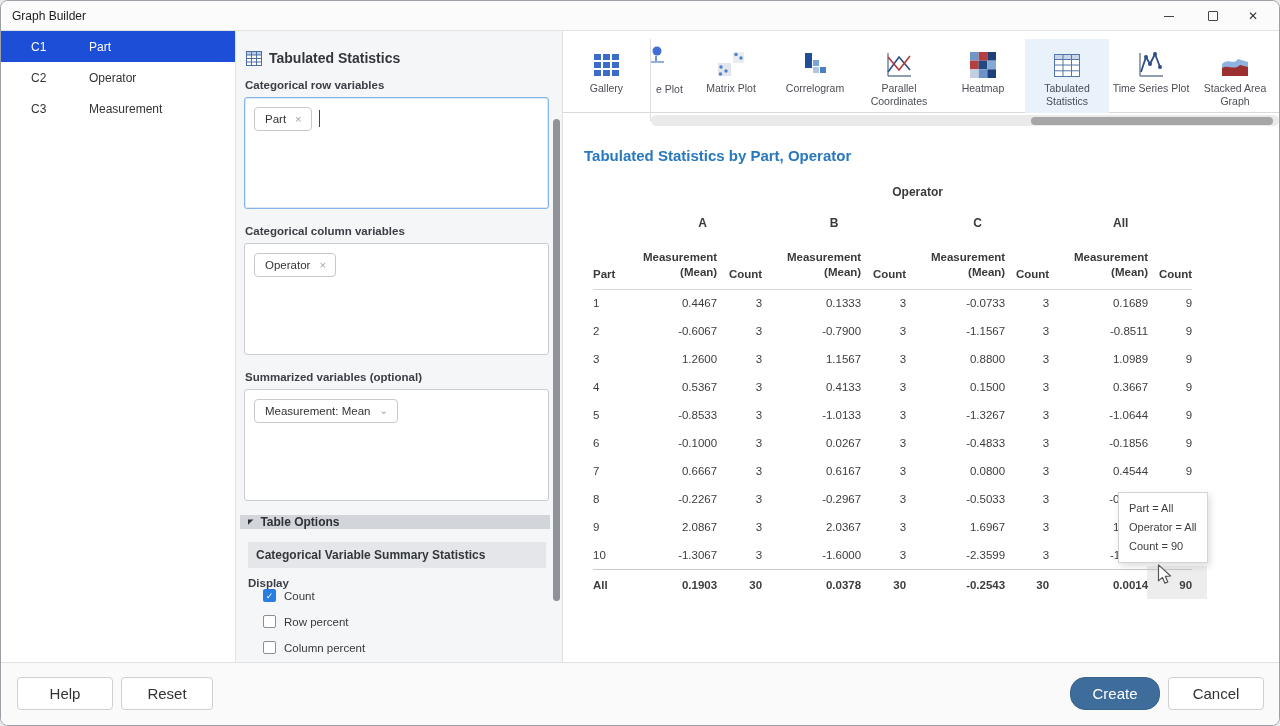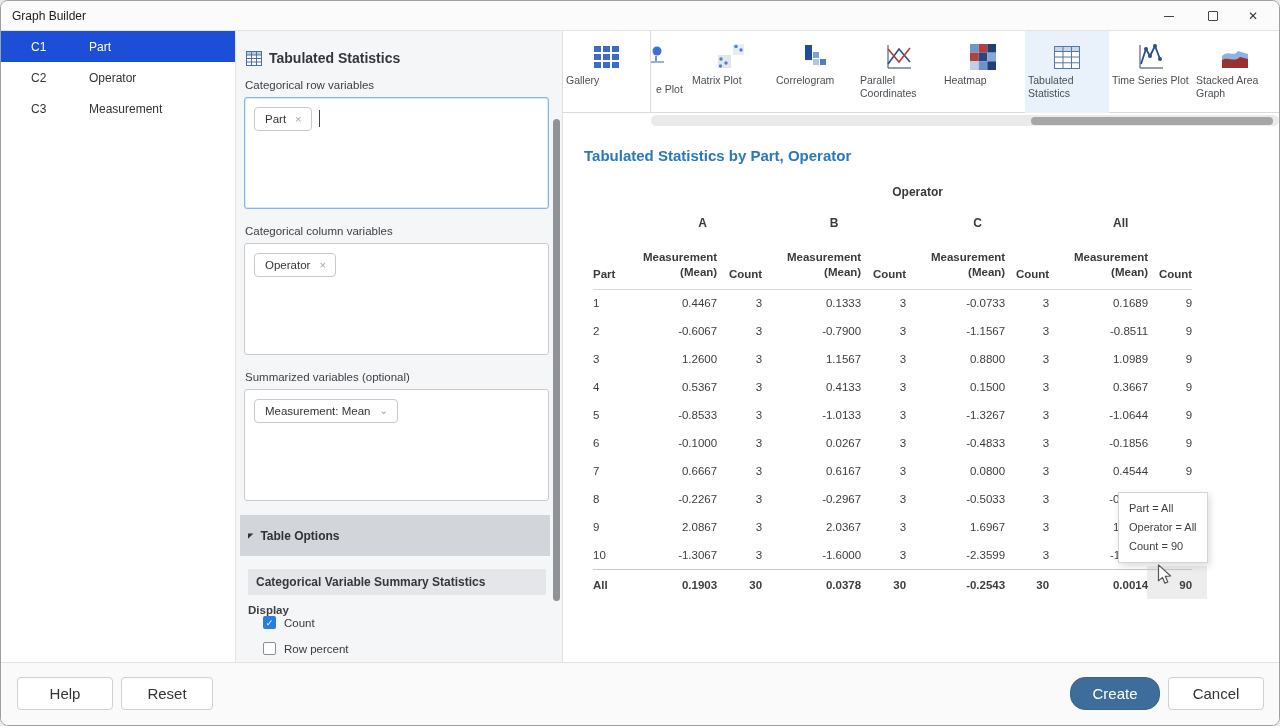--- a/index.html
+++ b/index.html
@@ -26,51 +26,51 @@
   .side-row .cid { position:absolute; left:30px; }
   .side-row .clabel { position:absolute; left:88px; }
   .side-row.selected { background:#1d4ed8; color:#fff; }
 
   
   .panel { position:absolute; left:235px; top:30px; width:327px; height:633px; background:#f5f6f8;
            border-right:1px solid #dedfe2; overflow:hidden; }
   .panel-inner { padding:8px 18px 0 8px; }
   .panel-header { display:flex; align-items:center; gap:7px; margin:8px 0 0 2px; height:22px;
                   font-size:14px; font-weight:bold; color:#33373c; }
-  .field-label { margin:10px 0 6px 1px; font-size:11.5px; font-weight:normal; color:#3a3f45; }
+  .field-label { margin:10px 0 6px 1px; font-size:11.5px; font-weight:bold; color:#3a3f45; }
   .field-label.gap { margin-top:16px; }
   .dropbox { width:305px; height:112px; background:#fff; border:1px solid #c9cdd2; border-radius:3px;
              padding:9px; }
   .dropbox.focused { border:1px solid #85b5e8; box-shadow:0 0 0 .5px #b9d6f2 inset; }
   .chip { display:inline-flex; align-items:center; gap:9px; background:#fff; border:1px solid #c9c9c9;
           border-radius:4px; padding:5px 9px 5px 10px; font-size:11.5px; color:#333; }
   .chip .x { color:#a3a3a3; font-size:11px; line-height:1; }
   .chip .chev { color:#9aa0a6; font-size:10px; line-height:1; }
   .caret { display:inline-block; width:1px; height:17px; background:#444; margin-left:7px; vertical-align:middle; }
-  .options-bar { display:flex; align-items:center; gap:7px; width:310px; height:41px; margin:14px 0 0 -4px;
+  .options-bar { display:flex; align-items:center; gap:7px; width:310px; height:14px; margin:14px 0 0 -4px;
                  background:#d2d5da; font-size:12px; font-weight:bold; color:#2e3237; padding-left:8px; }
   .options-bar .tri { font-size:7px; color:#2e3237; }
   .section-bar { display:flex; align-items:center; width:298px; height:26px; margin:13px 0 0 4px;
                  background:#e4e6e9; font-size:12px; font-weight:bold; color:#33373c; padding-left:8px; }
   .display-label { margin:9px 0 0 4px; font-size:11.5px; font-weight:bold; color:#3a3f45; }
   .cb-row { display:flex; align-items:center; gap:8px; margin:0 0 13px 19px; font-size:11.5px; color:#37393c; }
   .cb { width:13px; height:13px; border-radius:2px; flex:0 0 auto; display:flex; align-items:center;
         justify-content:center; }
   .cb.checked { background:#2a7de0; color:#fff; font-size:9px; }
   .cb.unchecked { background:#fff; border:1px solid #8b8f94; }
   .v-scroll { position:absolute; right:1px; top:0; width:8px; height:100%; }
   .v-thumb { position:absolute; left:0; top:88px; width:7px; height:482px; background:#8f9296; border-radius:4px; }
 
   
   .main { position:absolute; left:562px; top:30px; width:718px; height:633px; background:#fff; }
   .gallery { position:absolute; left:0; top:0; width:100%; height:82px; background:#fff;
              border-bottom:1px solid #dadada; }
   .gallery-fixed { position:absolute; left:0; top:0; width:88px; height:82px; border-right:1px solid #dcdcdc; }
   .gallery-scroll { position:absolute; left:88px; top:0; right:0; height:82px; overflow:hidden; }
-  .gitem { position:absolute; top:0; width:84px; height:82px; cursor:default; }
+  .gitem { position:absolute; top:8px; width:84px; height:82px; text-align:center; cursor:default; }
   .gitem.selected { background:#e9f2fb; }
   .gicon { margin-top:9px; height:34px; display:flex; align-items:center; justify-content:center; }
   .glabel { font-size:10.5px; line-height:13px; color:#4a4e54; padding:0 3px; }
   .gpartial { position:absolute; left:0; top:0; width:38px; height:82px; overflow:hidden; }
   .gpartial .gicon { position:absolute; left:-8px; top:9px; margin:0; }
   .gpartial .glabel { position:absolute; left:2px; top:52px; white-space:nowrap; }
   .h-scroll { position:absolute; left:88px; top:84px; right:2px; height:11px; background:#eaeaea; border-radius:6px; }
   .h-thumb { position:absolute; left:380px; top:1.5px; width:242px; height:8px; background:#a6a6a6; border-radius:4px; }
 
   

